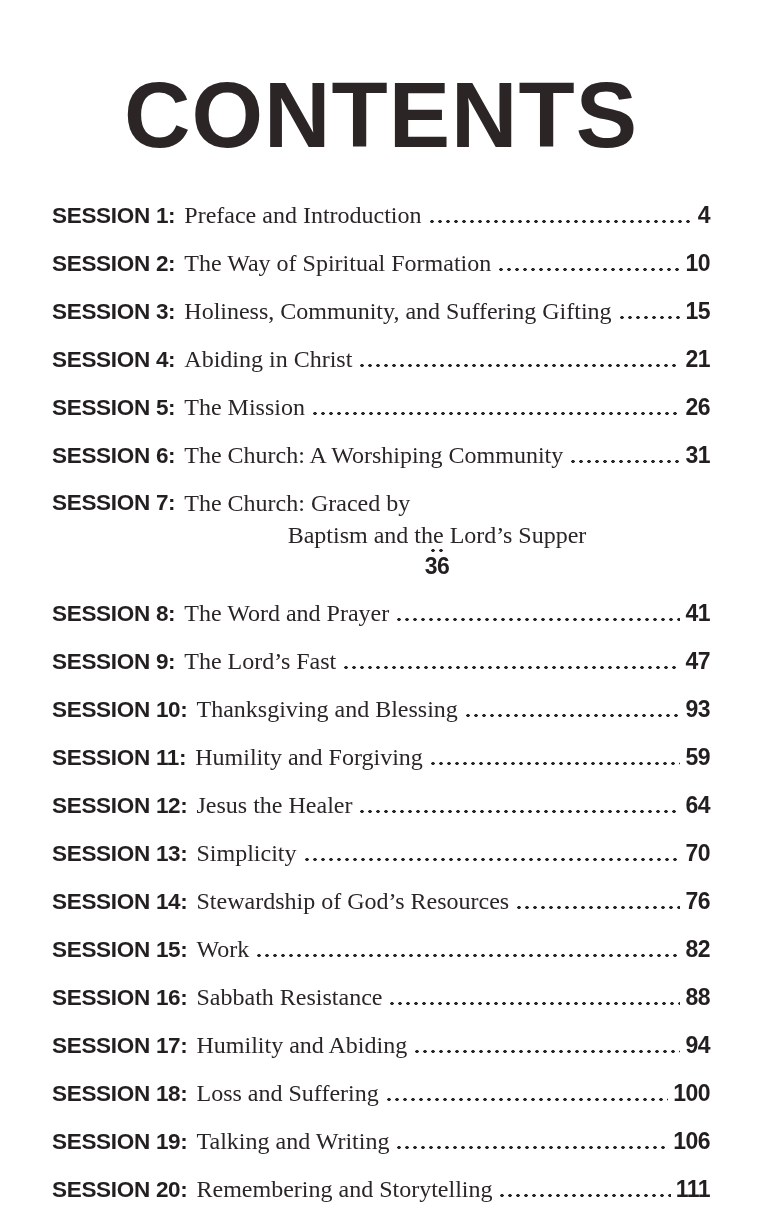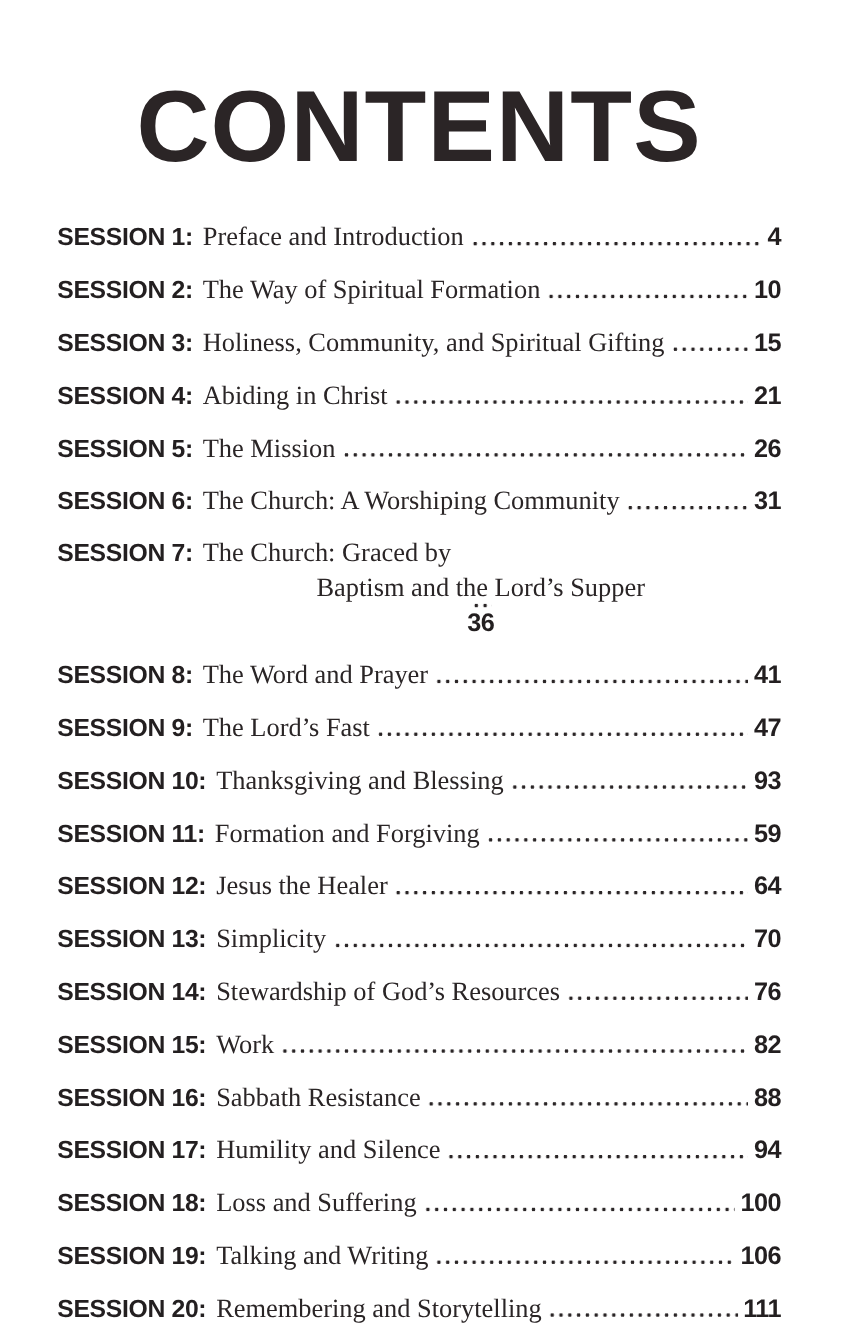--- a/index.html
+++ b/index.html
@@ -104,21 +104,21 @@
 
     <div class="row">
       <span class="label">SESSION 2:</span>
       <span class="title">The Way of Spiritual Formation</span>
       <span class="dots"></span>
       <span class="pagenum">10</span>
     </div>
 
     <div class="row">
       <span class="label">SESSION 3:</span>
-      <span class="title">Holiness, Community, and Spiritual Gifting</span>
+      <span class="title">Holiness, Community, and Suffering Gifting</span>
       <span class="dots"></span>
       <span class="pagenum">15</span>
     </div>
 
     <div class="row">
       <span class="label">SESSION 4:</span>
       <span class="title">Abiding in Christ</span>
       <span class="dots"></span>
       <span class="pagenum">21</span>
     </div>
@@ -165,21 +165,21 @@
 
     <div class="row">
       <span class="label">SESSION 10:</span>
       <span class="title">Thanksgiving and Blessing</span>
       <span class="dots"></span>
       <span class="pagenum">93</span>
     </div>
 
     <div class="row">
       <span class="label">SESSION 11:</span>
-      <span class="title">Formation and Forgiving</span>
+      <span class="title">Humility and Forgiving</span>
       <span class="dots"></span>
       <span class="pagenum">59</span>
     </div>
 
     <div class="row">
       <span class="label">SESSION 12:</span>
       <span class="title">Jesus the Healer</span>
       <span class="dots"></span>
       <span class="pagenum">64</span>
     </div>
@@ -207,21 +207,21 @@
 
     <div class="row">
       <span class="label">SESSION 16:</span>
       <span class="title">Sabbath Resistance</span>
       <span class="dots"></span>
       <span class="pagenum">88</span>
     </div>
 
     <div class="row">
       <span class="label">SESSION 17:</span>
-      <span class="title">Humility and Silence</span>
+      <span class="title">Humility and Abiding</span>
       <span class="dots"></span>
       <span class="pagenum">94</span>
     </div>
 
     <div class="row">
       <span class="label">SESSION 18:</span>
       <span class="title">Loss and Suffering</span>
       <span class="dots"></span>
       <span class="pagenum">100</span>
     </div>

